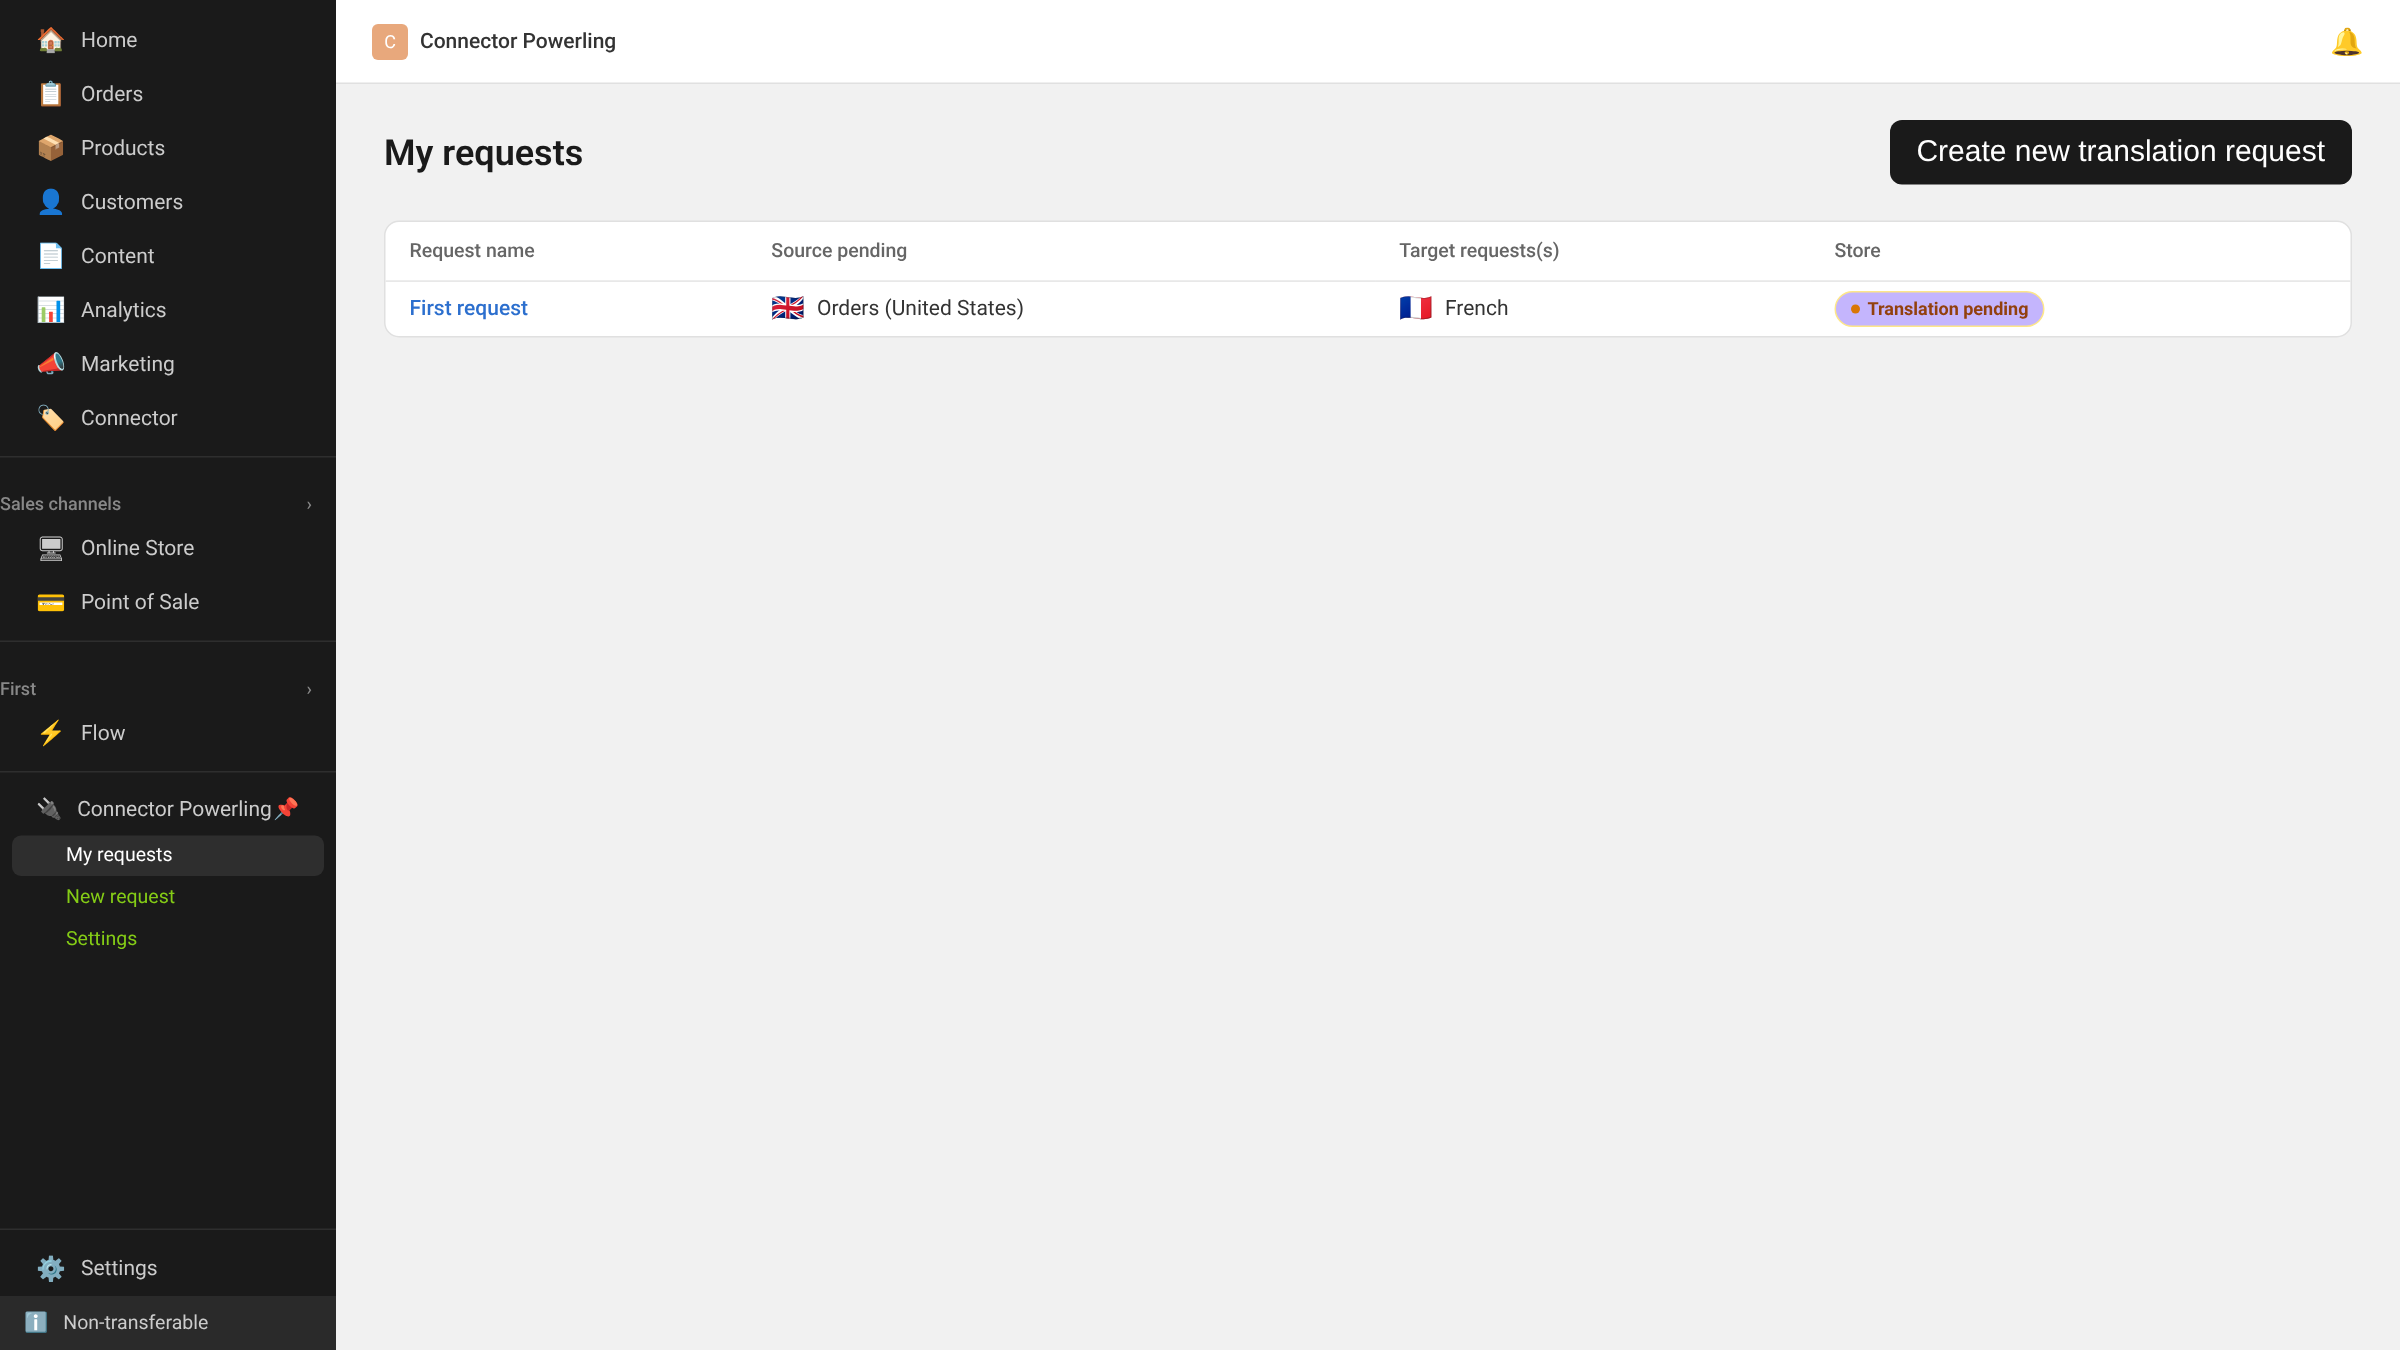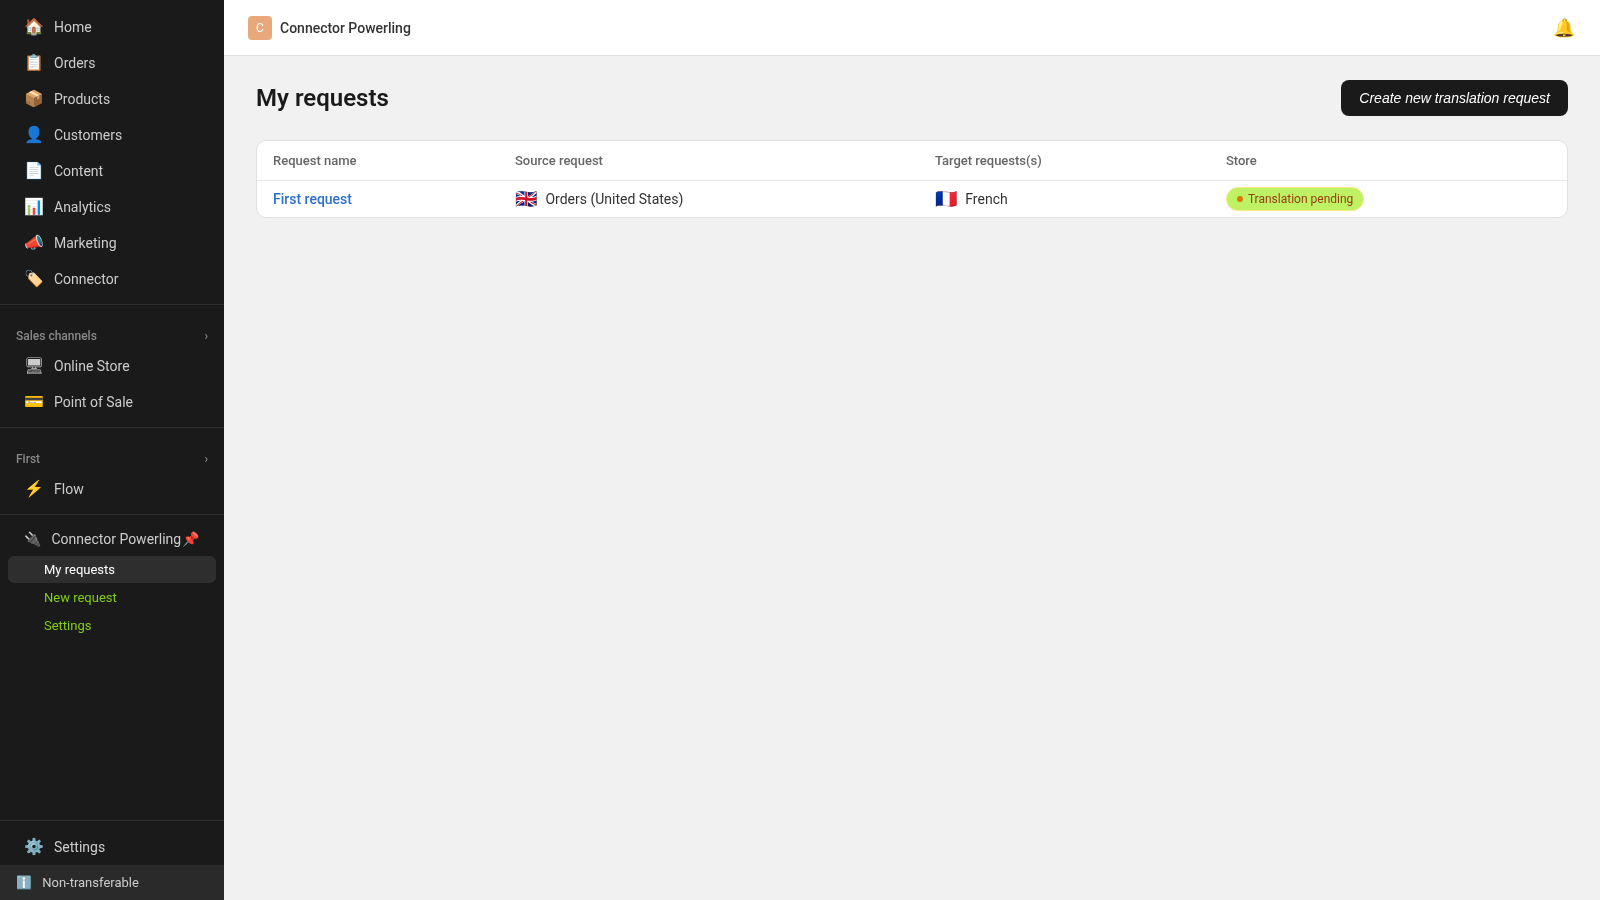--- a/index.html
+++ b/index.html
@@ -25,21 +25,21 @@
       border-radius: 6px;
       margin: 1px 8px;
       color: #ccc;
       font-size: 14px;
     }
     .sidebar-item .icon { font-size: 16px; width: 20px; text-align: center; }
     .sidebar-section-label {
       display: flex;
       align-items: center;
       justify-content: space-between;
-      padding: 16px 16px 4px 16px;
+      padding: 16px 16px 4px 0;
       font-size: 12px;
       color: #888;
       font-weight: 500;
     }
     .sidebar-section-label .chevron { font-size: 12px; color: #888; }
     .sidebar-divider { height: 1px; background: #2e2e2e; margin: 8px 0; }
 
     .sub-item {
       display: flex;
       align-items: center;
@@ -139,25 +139,24 @@
       font-size: 24px;
       font-weight: 600;
       color: #1a1a1a;
     }
     .create-btn {
       background: #1a1a1a;
       color: #fff;
       border: none;
       padding: 10px 18px;
       border-radius: 8px;
-      font-size: 14px;
+      font-size: 20px;
       font-weight: 500;
       cursor: pointer;
       white-space: nowrap;
-      font-style: italic;
     }
 
     
     .table-container {
       background: #fff;
       border-radius: 10px;
       border: 1px solid #e0e0e0;
       overflow: hidden;
     }
     table {
@@ -197,27 +196,27 @@
     }
     .flag {
       font-size: 18px;
       line-height: 1;
     }
 
     .status-badge {
       display: inline-flex;
       align-items: center;
       gap: 5px;
-      background: #bef264;
+      background: #c4b5fd;
       color: #92400e;
       border: 1px solid #fde68a;
       padding: 4px 10px;
       border-radius: 20px;
       font-size: 12px;
-      font-weight: 400;
+      font-weight: 700;
     }
     .status-dot {
       width: 6px;
       height: 6px;
       border-radius: 50%;
       background: #d97706;
     }
   </style>
 </head>
 <body>
@@ -343,21 +342,21 @@
       <h1 class="page-title">My requests</h1>
       <button class="create-btn">Create new translation request</button>
     </div>
 
     <div class="table-container">
       <table>
         <thead>
           <tr>
 
           <th>Request name</th>
-              <th>Source request</th>
+              <th>Source pending</th>
               <th>Target requests(s)</th>
               <th>Store</th>
             </tr>
         </thead>
         <tbody id="table-body">
         <tr>
       <td>
         <a href="#" class="request-link">First request</a>
       </td>
       <td>

